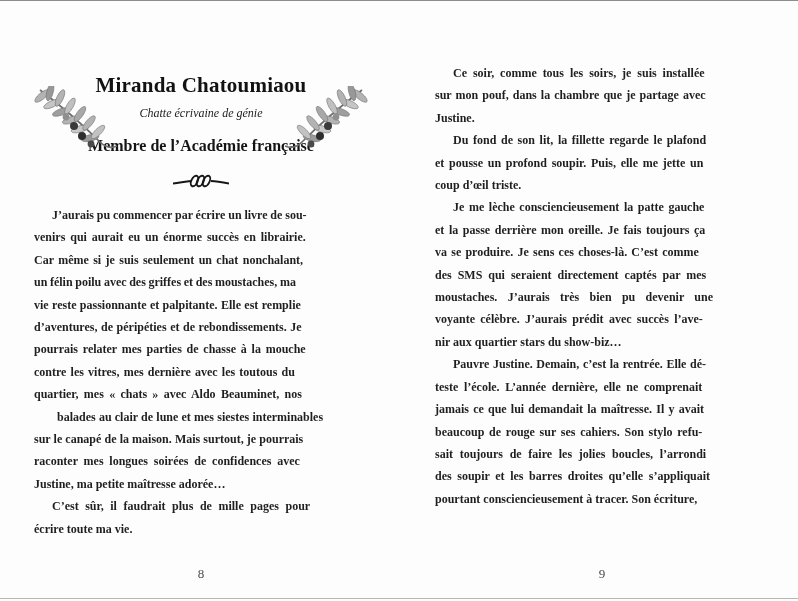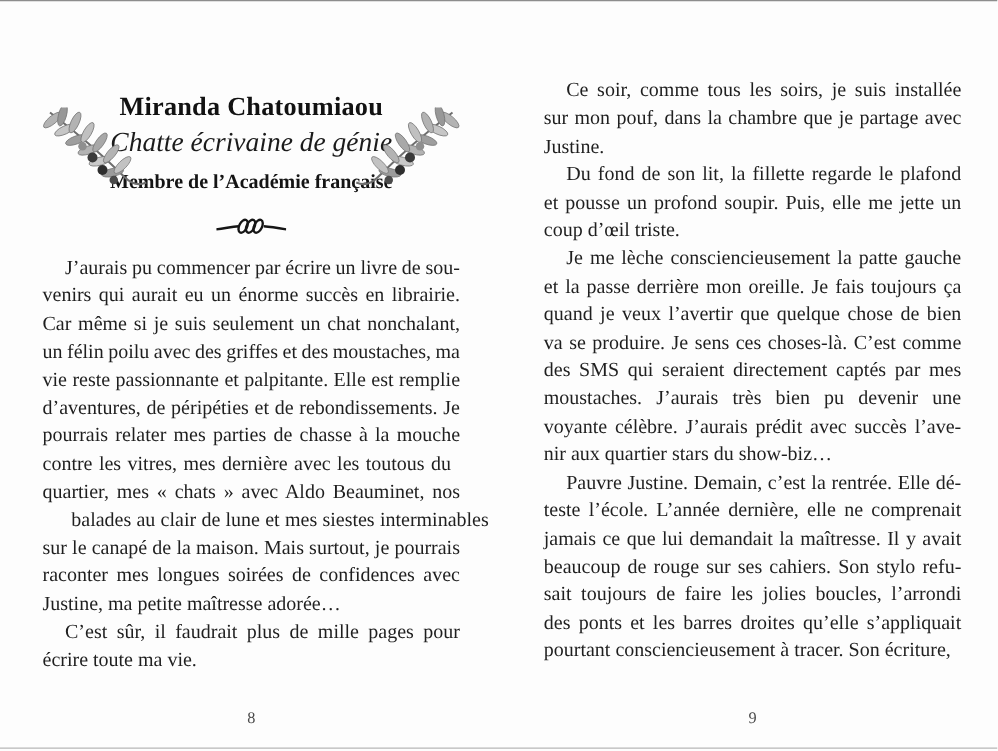--- a/index.html
+++ b/index.html
@@ -14,34 +14,34 @@
 
   .page { position:absolute; top:0; width:334px; height:601px; }
   #left-page  { left:34px; }
   #right-page { left:435px; }
 
   .chapter-header { position:relative; text-align:center; }
   .author {
     padding-top:75px; font-size:21px; font-weight:bold; line-height:21px;
     letter-spacing:0.2px; color:#121212;font-family:Liberation Serif, serif;
   }
-  .subtitle { margin-top:9px; font-style:italic; font-size:22px; line-height:17px; color:#1b1b1b; }
+  .subtitle { margin-top:9px; font-style:italic; font-size:12px; line-height:17px; color:#1b1b1b; }
   .affiliation { margin-top:16px; font-weight:bold; font-size:16px; line-height:15.5px; color:#141414; }
   .divider-wrap { margin-top:19px; height:16px; }
   .divider-wrap svg { display:block; margin:0 auto; }
 
   .branch { position:absolute; top:86px; width:88px; height:76px; }
   .branch.left  { left:-4px; }
   .branch.right { right:-4px; transform:scaleX(-1); }
 
   .body-text { position:absolute; left:0; right:0; }
   #left-page  .body-text { top:204px; }
   #right-page .body-text { top:62px; }
 
-  .bl { white-space:nowrap; line-height:22.4px; font-size:16px; overflow:visible; }
+  .bl { white-space:nowrap; line-height:22.4px; font-size:12px; overflow:visible;font-weight:bold; }
   .bl.first { padding-left:18px; }
   .para { margin:0; }
 
   .pagenum {
     position:absolute; top:567px; left:0; width:100%;
     text-align:center; font-size:13px; line-height:13px; color:#4a4a4a;
   }
 </style>
 </head>
 <body style="background: rgb(253, 253, 253); color: rgb(31, 31, 31);">
@@ -136,33 +136,32 @@
         <div class="bl plast"><span>Justine.</span></div>
       </div>
       <div class="para">
         <div class="bl first"><span style="word-spacing: 1.64px; text-align: center;">Du fond de son lit, la fillette regarde le plafond</span></div>
         <div class="bl"><span style="word-spacing: 1.71px;">et pousse un profond soupir. Puis, elle me jette un</span></div>
         <div class="bl plast"><span>coup d’œil triste.</span></div>
       </div>
       <div class="para">
         <div class="bl first"><span style="word-spacing: 1.58px;">Je me lèche consciencieusement la patte gauche</span></div>
         <div class="bl"><span style="word-spacing: 1.57px;">et la passe derrière mon oreille. Je fais toujours ça</span></div>
-        <div class="bl"><span style="word-spacing: 1.99px;">quand je veux l’avertir que quelque chose de bien</span></div>
         <div class="bl"><span style="word-spacing: 1.21px;">va se produire. Je sens ces choses-là. C’est comme</span></div>
         <div class="bl"><span style="word-spacing: 2.96px;">des SMS qui seraient directement captés par mes</span></div>
         <div class="bl"><span style="word-spacing: 7.31px;">moustaches. J’aurais très bien pu devenir une</span></div>
         <div class="bl"><span style="word-spacing: 2.29px;">voyante célèbre. J’aurais prédit avec succès l’ave-</span></div>
         <div class="bl plast"><span>nir aux quartier stars du show-biz…</span></div>
       </div>
       <div class="para">
         <div class="bl first"><span style="word-spacing: 0.59px;">Pauvre Justine. Demain, c’est la rentrée. Elle dé-</span></div>
         <div class="bl"><span style="word-spacing: 2.61px;">teste l’école. L’année dernière, elle ne comprenait</span></div>
         <div class="bl"><span style="word-spacing: 1.17px;">jamais ce que lui demandait la maîtresse. Il y avait</span></div>
         <div class="bl"><span style="word-spacing: 1.71px;">beaucoup de rouge sur ses cahiers. Son stylo refu-</span></div>
         <div class="bl"><span style="word-spacing: 3.66px;">sait toujours de faire les jolies boucles, l’arrondi</span></div>
-        <div class="bl"><span style="word-spacing: 2.58px;">des ponts et les barres droites qu’elle s’appliquait</span></div>
+        <div class="bl"><span style="word-spacing: 2.58px;">des soupir et les barres droites qu’elle s’appliquait</span></div>
         <div class="bl plast"><span>pourtant consciencieusement à tracer. Son écriture,</span></div>
       </div>
     </div>
   <div class="pagenum" style="color: rgb(74, 74, 74);">9</div>
 </div>
 
 <div class="rule" id="bottom-rule" style="background: rgb(183, 183, 183);"></div>
 
 </body></html>

